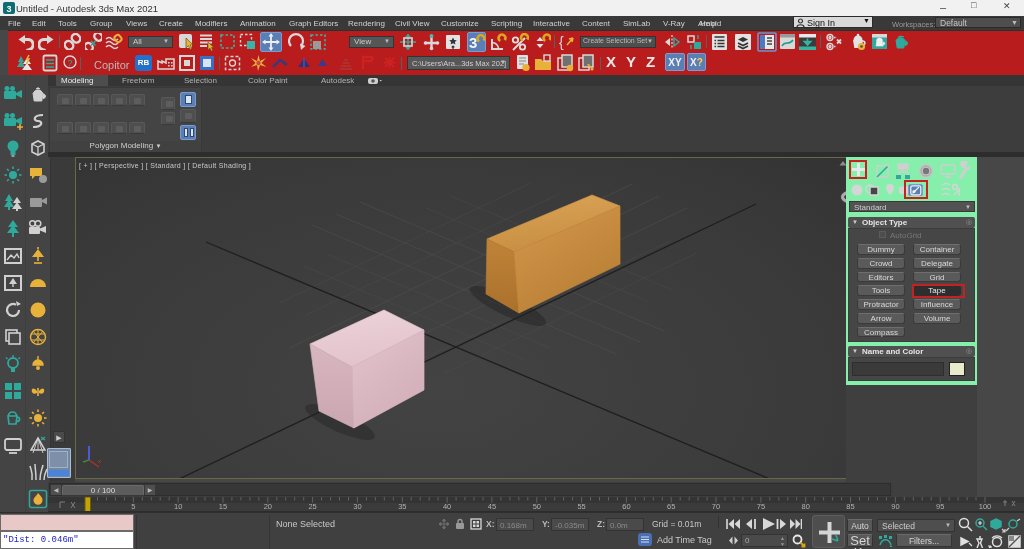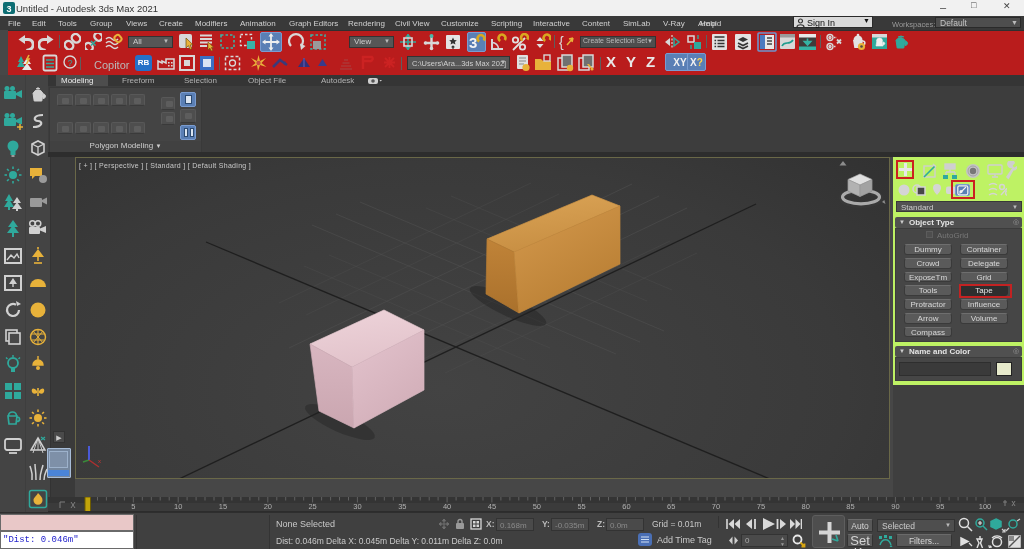--- a/index.html
+++ b/index.html
@@ -14,21 +14,21 @@
 
 #toolbar{left:8px;top:30px;width:1024px;height:45px;background:#b91c1c;border-top:1px solid #2f2f2f;}
 
 #ribbon{left:48px;top:75px;width:976px;height:82px;background:#3d3d3d;}
 
 #lefttools{left:0;top:75px;width:51px;height:437px;background:#444444;}
 #layoutstrip{left:51px;top:157px;width:24px;height:340px;background:#3a3a3a;}
 
 #viewport{left:75px;top:157px;width:815px;height:322px;border:1px solid #6a6848;background:radial-gradient(ellipse 900px 500px at 45% 72%,#434343 0%,#3a3a3a 45%,#262626 100%);}
 
-#cmdpanel{left:893px;top:157px;width:131px;height:340px;background:#bef264;}
+#cmdpanel{left:846px;top:157px;width:131px;height:340px;background:#86efac;}
 
 #timeslider{left:48px;top:482px;width:845px;height:15px;background:#3d3d3d;}
 
 #trackbar{left:48px;top:497px;width:976px;height:15px;background:#3b3b3b;}
 
 #statusbar{left:0;top:512px;width:1024px;height:37px;background:#404040;border-top:1px solid #2e2e2e;}
 .btn{position:absolute;background:#585858;border:1px solid #333;border-top-color:#6a6a6a;border-radius:2px;color:#d5d5d5;text-align:center;}
 .rtab{top:1px;font-size:8px;color:#b2b2b2;}
 .rbtn{width:16px;height:12px;background:#4e4e4e;border:1px solid #585858;border-bottom-color:#3a3a3a;border-radius:2px;}
 .rbtn::after{content:"";position:absolute;left:4px;top:2.5px;width:7px;height:6px;background:#5d5d5d;border-radius:1px;}
@@ -335,21 +335,21 @@
     <svg class="abs" style="left:570px;top:23px" width="17" height="18" viewBox="0 0 17 18">
         <rect x="1" y="4" width="10" height="12" fill="none" stroke="#d8d8d8" stroke-width="1.5"></rect>
         <rect x="5" y="1" width="10" height="12" fill="#707070" stroke="#d8d8d8" stroke-width="1.5"></rect>
         <path d="M9 10 l3 4 h2 l-3 -4 Z" fill="#e8b23a"></path>
         <circle cx="14" cy="15" r="1.6" fill="#e8b23a"></circle>
       </svg>
     <div class="abs" style="left:592px;top:26px;width:1px;height:13px;background:#5e5e5e"></div>
     <span class="abs" style="left:598px;top:22px;color:#e8e8e8;font-size:15px;font-weight:bold">X</span>
     <span class="abs" style="left:618px;top:22px;color:#e8e8e8;font-size:15px;font-weight:bold">Y</span>
     <span class="abs" style="left:638px;top:22px;color:#e8e8e8;font-size:15px;font-weight:bold">Z</span>
-    <div class="abs" style="left:657px;top:22px;width:30px;height:18px;background:#5a7fb5;border:1px solid #7a9cd0;border-radius:2px;color:#f2f2f2;font-size:10px;font-weight:bold;text-align:center;line-height:17px">XY</div>
+    <div class="abs" style="left:657px;top:22px;width:20px;height:18px;background:#5a7fb5;border:1px solid #7a9cd0;border-radius:2px;color:#f2f2f2;font-size:10px;font-weight:bold;text-align:center;line-height:17px">XY</div>
     <div class="abs" style="left:679px;top:22px;width:19px;height:18px;background:#5a7fb5;border:1px solid #7a9cd0;border-radius:2px;color:#f2f2f2;font-size:10px;font-weight:bold;text-align:center;line-height:17px">X<span style="color:#ffd24a">?</span></div>
   </div>
   <div id="lefttools" class="abs">
     <div class="abs" style="left:25px;top:0;width:1px;height:437px;background:#3e3e3e"></div>
     <div class="abs" style="left:50px;top:0;width:1px;height:437px;background:#333"></div>
     <div id="lt1">
         <svg class="abs" style="left:3px;top:9px" width="20" height="20" viewBox="0 0 20 20">
           <rect x="1" y="7" width="12" height="8" rx="1" fill="#2fa99c"></rect>
           <path d="M13 9 l6 -3 v8 l-6 -3 Z" fill="#2fa99c"></path>
           <circle cx="4" cy="4.5" r="2.5" fill="#2fa99c"></circle>
@@ -501,21 +501,21 @@
           <path d="M10 4 c2.8 3 4.5 4.5 4.5 7.2 a4.5 4.5 0 0 1 -9 0 c0 -2.7 2.7 -3.7 4.5 -7.2 Z" fill="#e8b23a"></path>
         </svg>
       </div>
   </div>
   <div id="ribbon" class="abs">
     <div class="abs" style="left:0;top:0;width:976px;height:11px;background:#353535"></div>
     <div class="abs" style="left:8px;top:0;width:52px;height:11px;background:#4d4d4d"></div>
     <span class="abs rtab" style="left:13px;color:#ececec">Modeling</span>
     <span class="abs rtab" style="left:74px">Freeform</span>
     <span class="abs rtab" style="left:136px">Selection</span>
-    <span class="abs rtab" style="left:200px">Object File</span>
+    <span class="abs rtab" style="left:200px">Color Paint</span>
     <span class="abs rtab" style="left:273px">Autodesk</span>
     <svg class="abs" style="left:320px;top:2px" width="14" height="8" viewBox="0 0 14 8">
         <rect x="0" y="1" width="10" height="6" rx="2" fill="#cfcfcf"></rect>
         <circle cx="5" cy="4" r="1.8" fill="#555"></circle>
         <path d="M11.5 3 l1.2 1.5 l1.2 -1.5 z" fill="#cfcfcf"></path>
       </svg>
     <div class="abs" style="left:1px;top:12px;width:153px;height:66px;background:#444444;border:1px solid #393939">
       <div class="abs rbtn" style="left:7px;top:6px"></div>
         <div class="abs rbtn" style="left:25px;top:6px"></div>
         <div class="abs rbtn" style="left:43px;top:6px"></div>
@@ -669,35 +669,41 @@
     <div class="abs" style="left:58px;top:23px;width:24px;height:19px;border:2.5px solid #cc2020"></div>
     <div class="abs" style="left:3px;top:44px;width:126px;height:11px;background:#525252;border:1px solid #383838;color:#cdcdcd;font-size:8px;padding:1px 0 0 4px">Standard<span class="abs" style="right:3px;top:2px;font-size:6px;color:#bbb">▼</span></div>
     <div class="abs" style="left:2px;top:60px;width:127px;height:11px;background:#505050;border-radius:2px;color:#e4e4e4;font-size:8px;font-weight:bold;padding:1px 0 0 14px">Object Type<span class="abs" style="left:4px;top:2px;font-size:6px;color:#ccc;font-weight:normal">▼</span><span class="abs" style="right:3px;top:1px;font-size:7px;color:#9a9a9a;font-weight:normal">◎</span></div>
     <div class="abs" style="left:2px;top:71px;width:127px;height:114px;background:#464646;border:1px solid #3c3c3c"></div>
     <div class="abs" style="left:33px;top:74px;width:7px;height:7px;background:#4e4e4e;border:1px solid #5c5c5c"></div>
     <span class="abs" style="left:44px;top:74px;color:#787878;font-size:8px">AutoGrid</span>
     <div class="cpbtn" style="left:11px;top:87px">Dummy</div>
       <div class="cpbtn" style="left:67px;top:87px">Container</div>
     <div class="cpbtn" style="left:11px;top:101px">Crowd</div>
       <div class="cpbtn" style="left:67px;top:101px">Delegate</div>
-    <div class="cpbtn" style="left:11px;top:114.5px">ExposeTm</div>
+    <div class="cpbtn" style="left:11px;top:114.5px">Editors</div>
       <div class="cpbtn" style="left:67px;top:114.5px">Grid</div>
     <div class="cpbtn" style="left:11px;top:128px">Tools</div>
       <div class="cpbtn" style="left:67px;top:128px;background:#2e2e2e;border-color:#2e2e2e;color:#e8e8e8">Tape</div>
     <div class="abs" style="left:65.5px;top:126.5px;width:53px;height:14px;border:2.5px solid #c32222"></div>
     <div class="cpbtn" style="left:11px;top:142px">Protractor</div>
       <div class="cpbtn" style="left:67px;top:142px">Influence</div>
     <div class="cpbtn" style="left:11px;top:156px">Arrow</div>
       <div class="cpbtn" style="left:67px;top:156px">Volume</div>
     <div class="cpbtn" style="left:11px;top:169.5px">Compass</div>
     <div class="abs" style="left:2px;top:189px;width:127px;height:11px;background:#505050;border-radius:2px;color:#e4e4e4;font-size:8px;font-weight:bold;padding:1px 0 0 14px">Name and Color<span class="abs" style="left:4px;top:2px;font-size:6px;color:#ccc;font-weight:normal">▼</span><span class="abs" style="right:3px;top:1px;font-size:7px;color:#9a9a9a;font-weight:normal">◎</span></div>
     <div class="abs" style="left:2px;top:200px;width:127px;height:24px;background:#464646;border:1px solid #3c3c3c"></div>
     <div class="abs" style="left:6px;top:205px;width:92px;height:14px;background:#3a3a3a;border:1px solid #2e2e2e"></div>
     <div class="abs" style="left:103px;top:205px;width:16px;height:14px;background:#e7eacb;border:1px solid #222"></div>
     <div class="abs" style="left:0px;top:228px;width:131px;height:112px;background:#3f3f3f"></div>
+  </div>
+  <div id="timeslider" class="abs">
+    <div class="abs" style="left:1px;top:1px;width:842px;height:13px;background:#373737;border:1px solid #2d2d2d"></div>
+    <div class="abs" style="left:3px;top:3px;width:10px;height:10px;background:#4f4f4f;color:#bbb;font-size:6px;text-align:center;line-height:10px">◀</div>
+    <div class="abs" style="left:14px;top:2.5px;width:82px;height:11px;background:#5c5c5c;border:1px solid #6a6a6a;border-bottom-color:#383838;border-radius:2px;color:#dcdcdc;font-size:8px;text-align:center;line-height:10px">0 / 100</div>
+    <div class="abs" style="left:97px;top:3px;width:10px;height:10px;background:#4f4f4f;color:#bbb;font-size:6px;text-align:center;line-height:10px">▶</div>
   </div>
   <div id="trackbar" class="abs">
     <svg class="abs" style="left:0;top:0" width="976" height="15" viewBox="0 0 976 15">
       <rect x="0" y="0" width="976" height="6" fill="#343434"></rect>
         <g stroke="#616161" stroke-width="1">
           <line x1="40.5" y1="0" x2="40.5" y2="5.5"></line>
           <line x1="49.5" y1="0" x2="49.5" y2="3.5"></line>
           <line x1="58.4" y1="0" x2="58.4" y2="3.5"></line>
           <line x1="67.4" y1="0" x2="67.4" y2="3.5"></line>
           <line x1="76.4" y1="0" x2="76.4" y2="3.5"></line>
@@ -826,21 +832,20 @@
     </svg>
     <div class="abs" style="left:0;top:14px;width:976px;height:1px;background:#2c2c2c"></div>
   </div>
   <div id="statusbar" class="abs">
     <div class="abs" style="left:136px;top:2px;width:1px;height:34px;background:#343434"></div>
     <div class="abs" style="left:269px;top:2px;width:1px;height:34px;background:#343434"></div>
     <div class="abs" style="left:718px;top:3px;width:1px;height:12px;background:#333"></div>
     <div class="abs" style="left:0;top:1px;width:134px;height:17px;background:#e9c8c8;border:1px solid #6a6a6a"></div>
     <div class="abs" style="left:0;top:18px;width:134px;height:18px;background:#ffffff;border:1px solid #6a6a6a;color:#2222cc;font-size:9px;font-family:'Liberation Mono',monospace;padding:3px 0 0 2px">"Dist: 0.046m"</div>
     <span class="abs" style="left:276px;top:6px;color:#c9c9c9;font-size:9px">None Selected</span>
-    <span class="abs" style="left:276px;top:23px;color:#c9c9c9;font-size:8.5px">Dist: 0.046m Delta X: 0.045m Delta Y: 0.011m Delta Z: 0.0m</span>
     <svg class="abs" style="left:438px;top:5px" width="12" height="12" viewBox="0 0 12 12">
         <path d="M6 1 v10 M1 6 h10 M6 1 l-1.5 2 h3 Z M6 11 l-1.5 -2 h3 Z M1 6 l2 -1.5 v3 Z M11 6 l-2 -1.5 v3 Z" stroke="#6e6e6e" stroke-width="1" fill="#6e6e6e"></path>
       </svg>
     <svg class="abs" style="left:455px;top:5px" width="10" height="12" viewBox="0 0 10 12">
         <rect x="1" y="5" width="8" height="6" rx="1" fill="#999"></rect>
         <path d="M3 5 V3.5 a2 2 0 0 1 4 0 V5" fill="none" stroke="#999" stroke-width="1.4"></path>
       </svg>
     <svg class="abs" style="left:470px;top:5px" width="12" height="12" viewBox="0 0 12 12">
         <rect x="1" y="1" width="10" height="10" fill="none" stroke="#d8d8d8" stroke-width="1.3"></rect>
         <rect x="3" y="3" width="2.5" height="2.5" fill="#d8d8d8"></rect>

